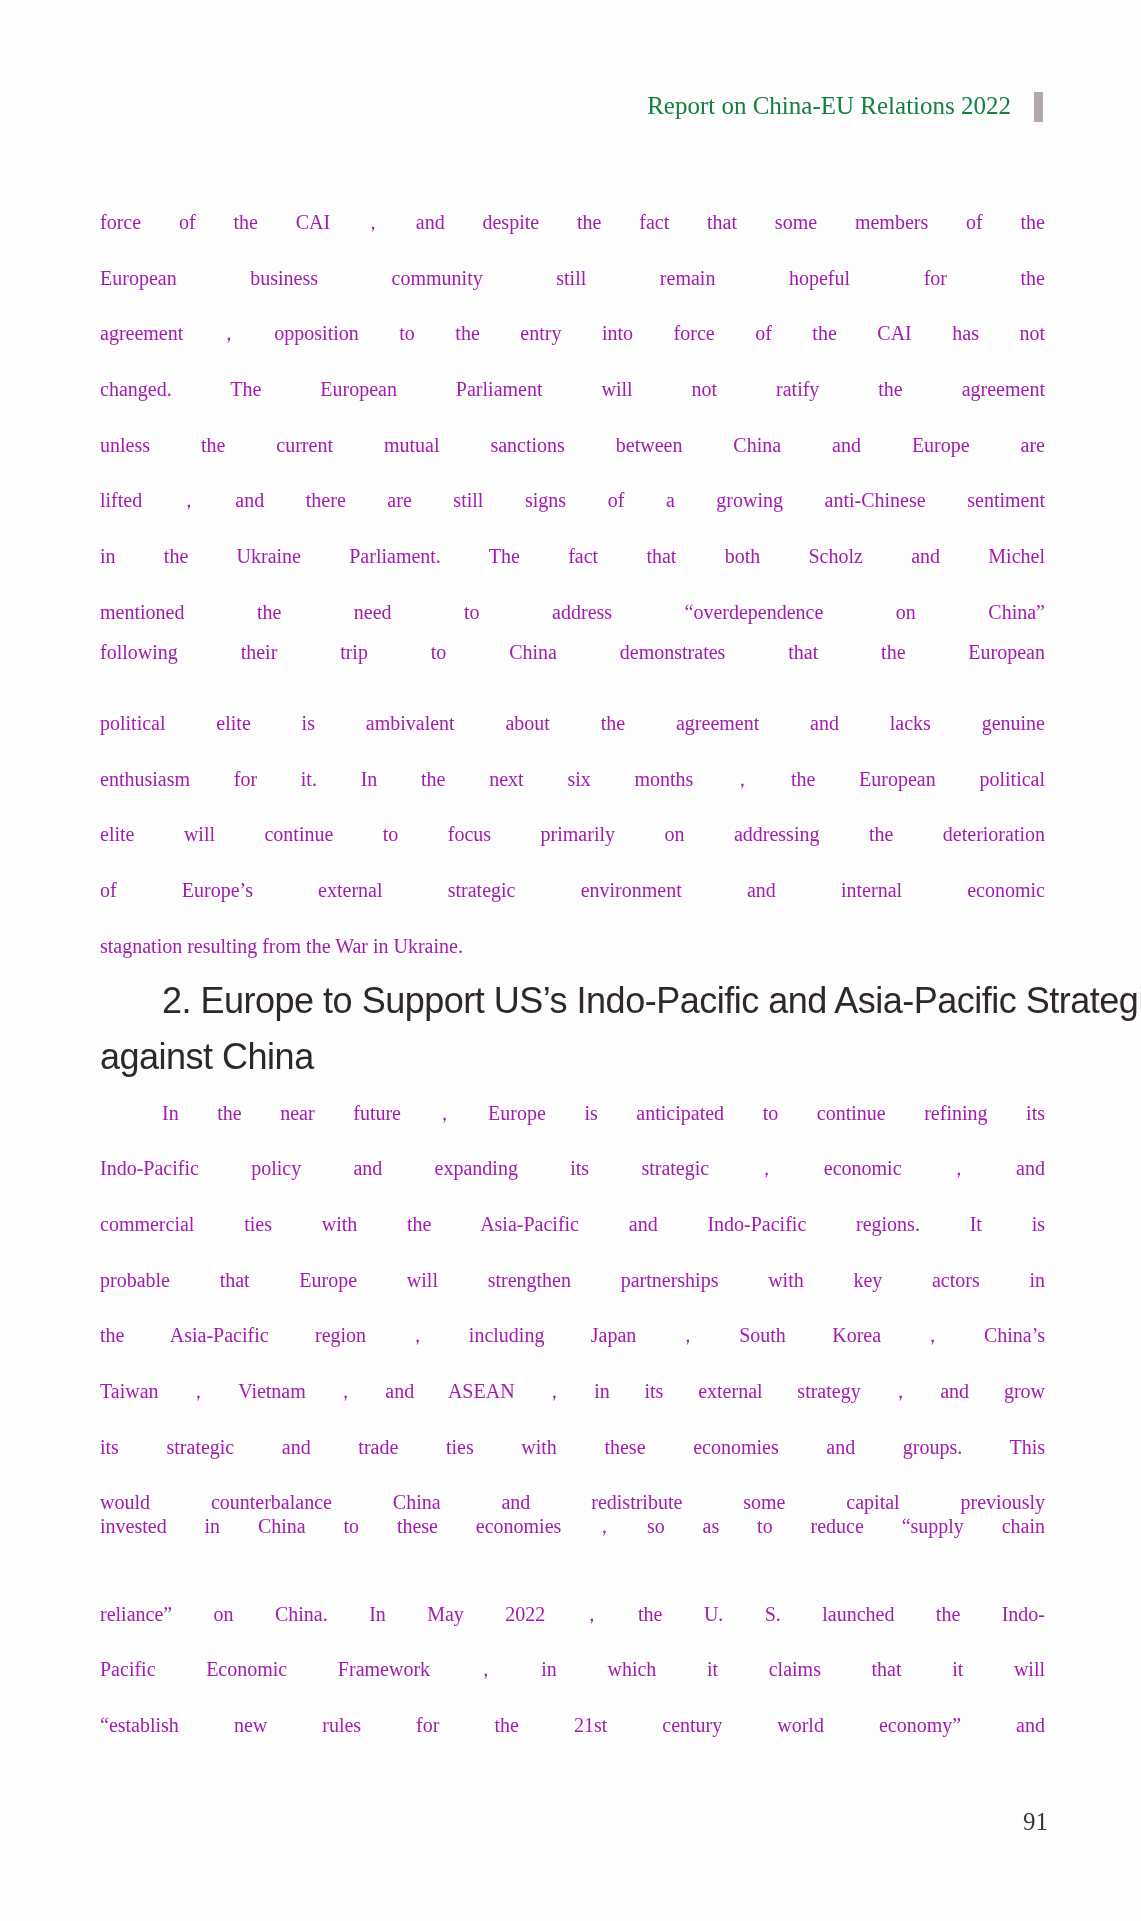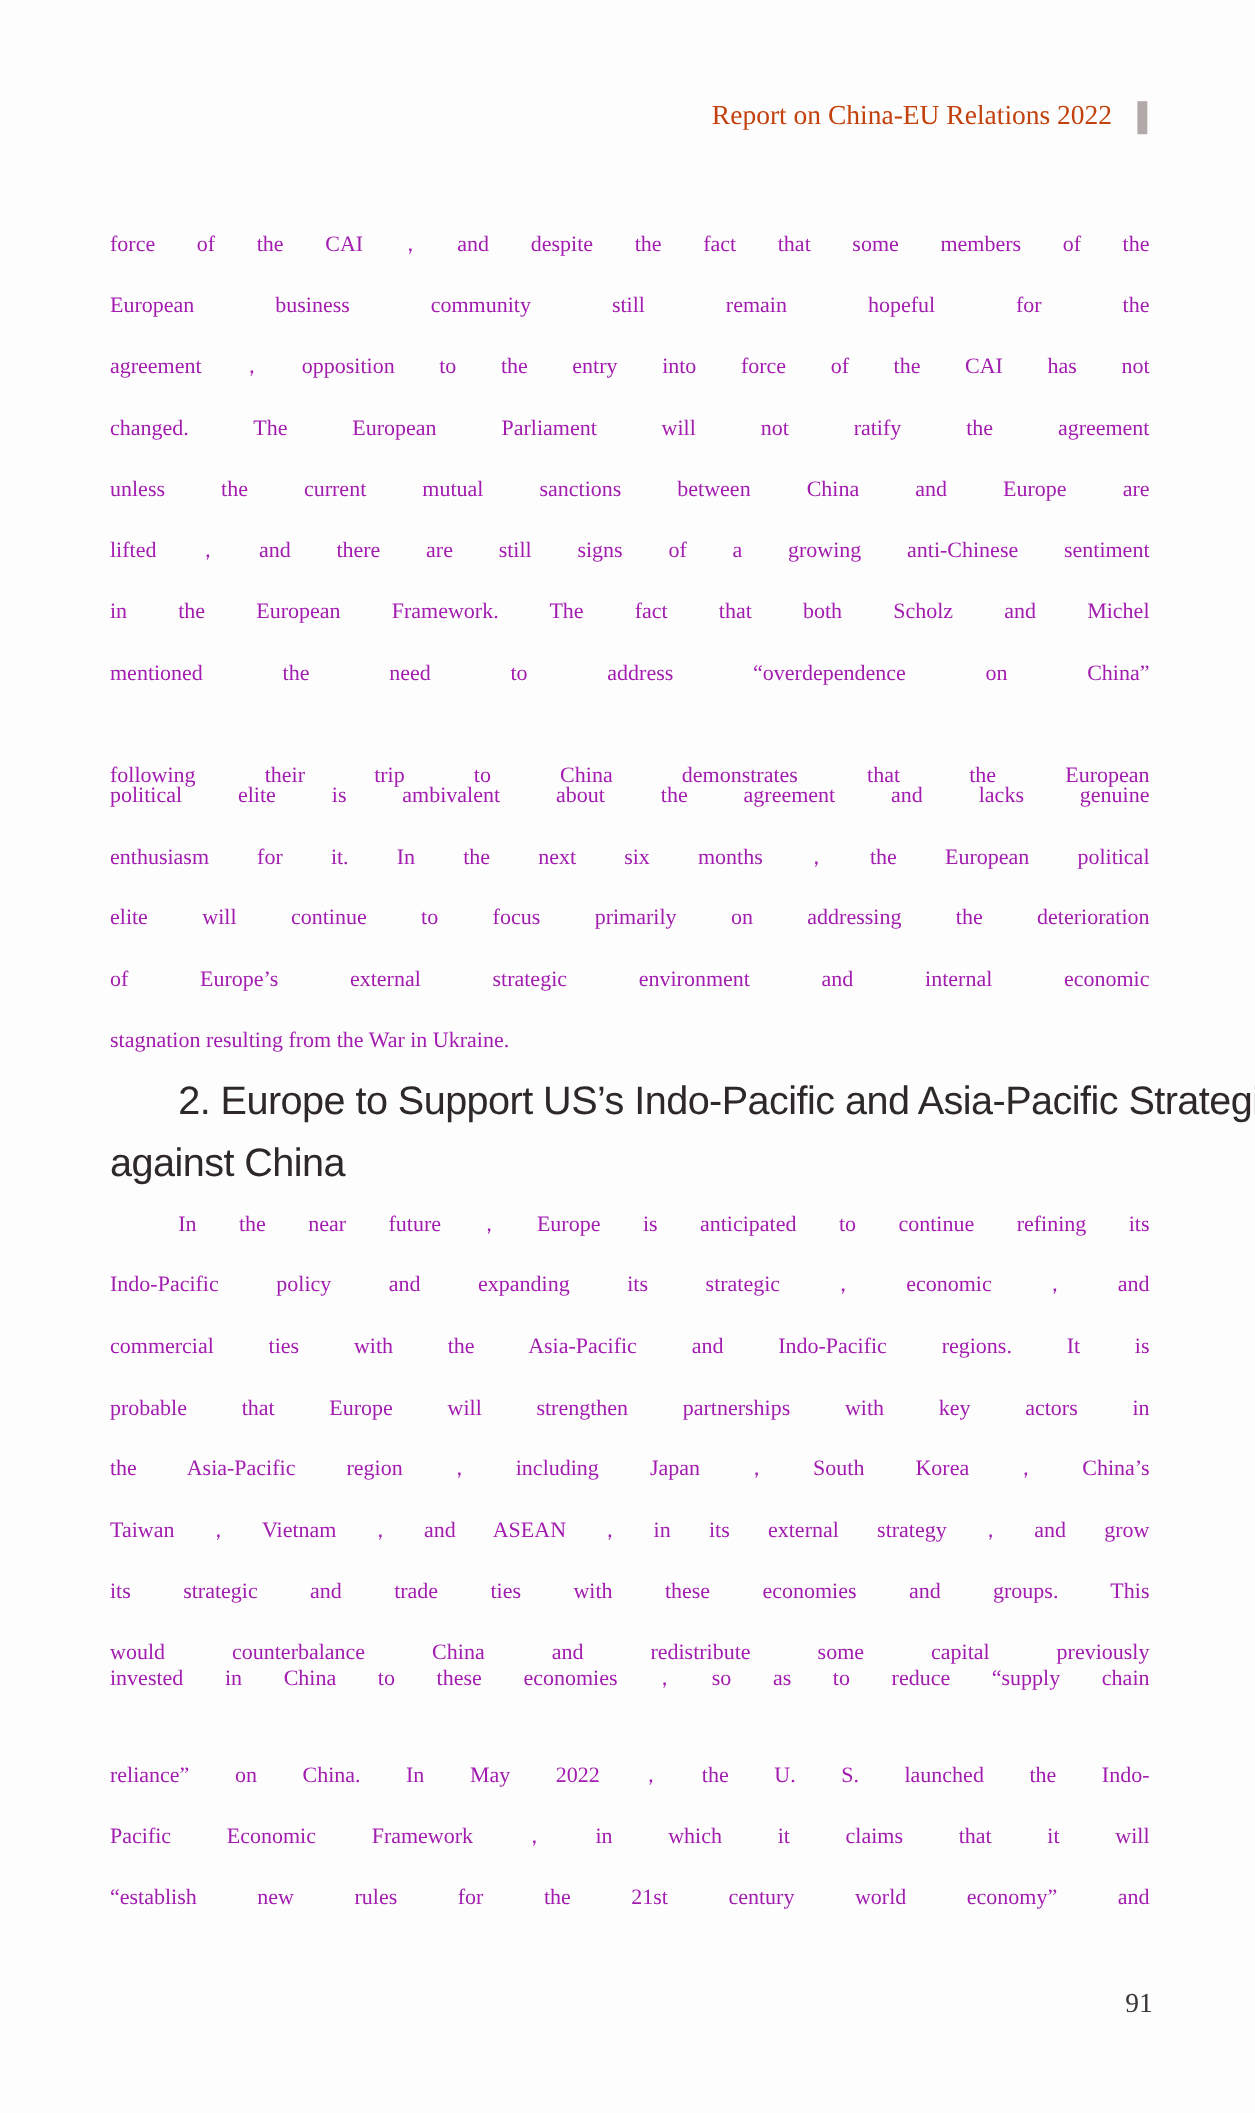--- a/index.html
+++ b/index.html
@@ -1,40 +1,40 @@
 <!DOCTYPE html>
 <html><head>
 <meta charset="utf-8">
 <style>
   html, body { margin: 0; padding: 0; background: #fdfdfd; }
   body { width: 1141px; height: 1921px; position: relative; overflow: hidden; }
-  .header-title { position: absolute; right: 130px; top: 92px; font-family: "Liberation Serif", serif; font-size: 25px; color: #c2410c; white-space: nowrap; }
+  .header-title { position: absolute; right: 130px; top: 92px; font-family: "Liberation Serif", serif; font-size: 25px; color: #15803d; white-space: nowrap; }
   .header-bar { position: absolute; left: 1034px; top: 92px; width: 9px; height: 30px; background: #b3a9a9; }
   .line { position: absolute; left: 100px; width: 945px; font-family: "Liberation Serif", serif; font-size: 20px; color: #a21caf; text-align: justify; text-align-last: justify; white-space: nowrap; line-height: 36px; }
   .line.last { text-align-last: left; }
   .line.indent { left: 162px; width: 883px; }
   .heading { font-family: "Liberation Sans", sans-serif; font-size: 36px; color: #2e2828; letter-spacing: -0.5px; }
   .page-number { position: absolute; left: 1012px; top: 1808px; font-family: "Liberation Serif", serif; font-size: 25px; color: #3a3434; margin-left: 11px; }
 </style>
 </head>
 <body>
 
 <div class="header-title">Report on China-EU Relations 2022</div>
 <div class="header-bar"></div>
 
 <div>
   <div class="line" style="top:204px">force of the CAI，and despite the fact that some members of the</div>
   <div class="line" style="top:260px">European business community still remain hopeful for the</div>
   <div class="line" style="top:315px">agreement，opposition to the entry into force of the CAI has not</div>
   <div class="line" style="top:371px">changed. The European Parliament will not ratify the agreement</div>
   <div class="line" style="top:427px">unless the current mutual sanctions between China and Europe are</div>
   <div class="line" style="top:482px">lifted，and there are still signs of a growing anti-Chinese sentiment</div>
-  <div class="line" style="top:538px">in the European Framework. The fact that both Scholz and Michel</div>
+  <div class="line" style="top:538px">in the Ukraine Parliament. The fact that both Scholz and Michel</div>
   <div class="line" style="top:594px">mentioned the need to address “overdependence on China”</div>
-  <div class="line" style="top:687px">following their trip to China demonstrates that the European</div>
+  <div class="line" style="top:634px">following their trip to China demonstrates that the European</div>
   <div class="line" style="top:705px">political elite is ambivalent about the agreement and lacks genuine</div>
   <div class="line" style="top:761px">enthusiasm for it. In the next six months，the European political</div>
   <div class="line" style="top:816px">elite will continue to focus primarily on addressing the deterioration</div>
   <div class="line" style="top:872px">of Europe’s external strategic environment and internal economic</div>
   <div class="line last" style="top:928px">stagnation resulting from the War in Ukraine.</div>
 </div>
 
 <div>
   <div class="line indent heading" style="top:983px">2. Europe to Support US’s Indo-Pacific and Asia-Pacific Strategies</div>
   <div class="line last heading" style="top:1039px">against China</div>

